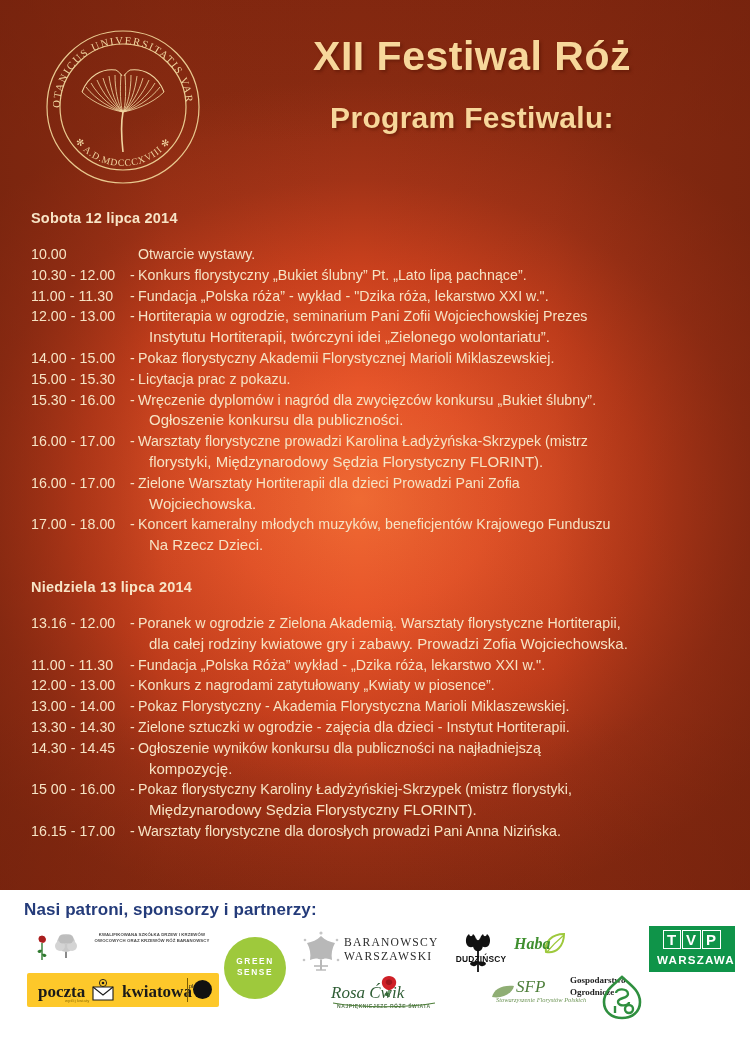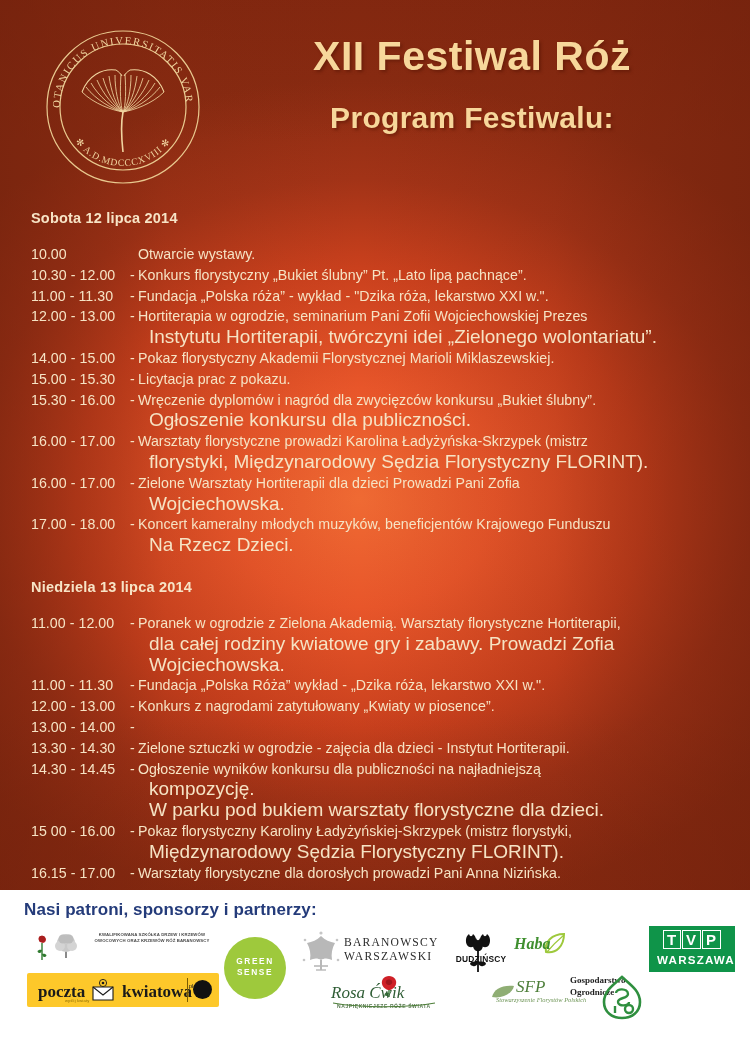--- a/index.html
+++ b/index.html
@@ -120,21 +120,21 @@
   }
   .entry-dash {
     flex: 0 0 auto;
     width: 11px;
     text-align: center;
   }
   .entry-text {
     flex: 1 1 auto;
   }
   .entry-cont {
-    font-size: 19px;
+    font-size: 15px;
     line-height: 20.8px;
     color: #f6e3c4;
     padding-left: 118px;
   }
 
   .sat-wrap { position: absolute; left: 31px; top: 14px; width: 700px; }
   .sun-wrap { position: absolute; left: 31px; top: 383px; width: 700px; }
 
   
   .footer {
@@ -459,51 +459,51 @@
             <span class="entry-text">Koncert kameralny  młodych muzyków, beneficjentów Krajowego Funduszu</span>
           </div>
           <div class="entry-cont">Na Rzecz Dzieci.</div>
         </div>
     </div>
 
     <div class="sun-wrap">
       <div class="day-heading">Niedziela 13 lipca 2014</div>
       <div class="entries" id="sun-entries">
           <div class="entry">
-            <span class="entry-time">11.00 - 12.00</span>
+            <span class="entry-time">13.16 - 12.00</span>
             <span class="entry-dash">-</span>
             <span class="entry-text">Poranek w ogrodzie z Zielona Akademią. Warsztaty florystyczne Hortiterapii,</span>
           </div>
           <div class="entry-cont">dla całej rodziny kwiatowe gry i zabawy. Prowadzi Zofia Wojciechowska.</div>
           <div class="entry">
             <span class="entry-time">11.00 - 11.30</span>
             <span class="entry-dash">-</span>
             <span class="entry-text">Fundacja „Polska Róża” wykład - „Dzika róża, lekarstwo XXI w.".</span>
           </div>
           <div class="entry">
             <span class="entry-time">12.00 - 13.00</span>
             <span class="entry-dash">-</span>
             <span class="entry-text">Konkurs z nagrodami zatytułowany „Kwiaty w piosence”.</span>
           </div>
           <div class="entry">
             <span class="entry-time">13.00 - 14.00</span>
             <span class="entry-dash">-</span>
+            <span class="entry-text">Pokaz Florystyczny - Akademia Florystyczna Marioli Miklaszewskiej.</span>
           </div>
           <div class="entry">
             <span class="entry-time">13.30 - 14.30</span>
             <span class="entry-dash">-</span>
             <span class="entry-text">Zielone sztuczki w ogrodzie - zajęcia dla dzieci - Instytut Hortiterapii.</span>
           </div>
           <div class="entry">
             <span class="entry-time">14.30 - 14.45</span>
             <span class="entry-dash">-</span>
             <span class="entry-text">Ogłoszenie  wyników konkursu dla publiczności na najładniejszą</span>
           </div>
           <div class="entry-cont">kompozycję.</div>
-          <div class="entry-cont">W parku pod bukiem warsztaty florystyczne dla dzieci.</div>
           <div class="entry">
             <span class="entry-time">15 00 - 16.00</span>
             <span class="entry-dash">-</span>
             <span class="entry-text">Pokaz florystyczny Karoliny Ładyżyńskiej-Skrzypek (mistrz florystyki,</span>
           </div>
           <div class="entry-cont">Międzynarodowy Sędzia Florystyczny FLORINT).</div>
           <div class="entry">
             <span class="entry-time">16.15 - 17.00</span>
             <span class="entry-dash">-</span>
             <span class="entry-text">Warsztaty florystyczne dla dorosłych prowadzi Pani Anna Nizińska.</span>

